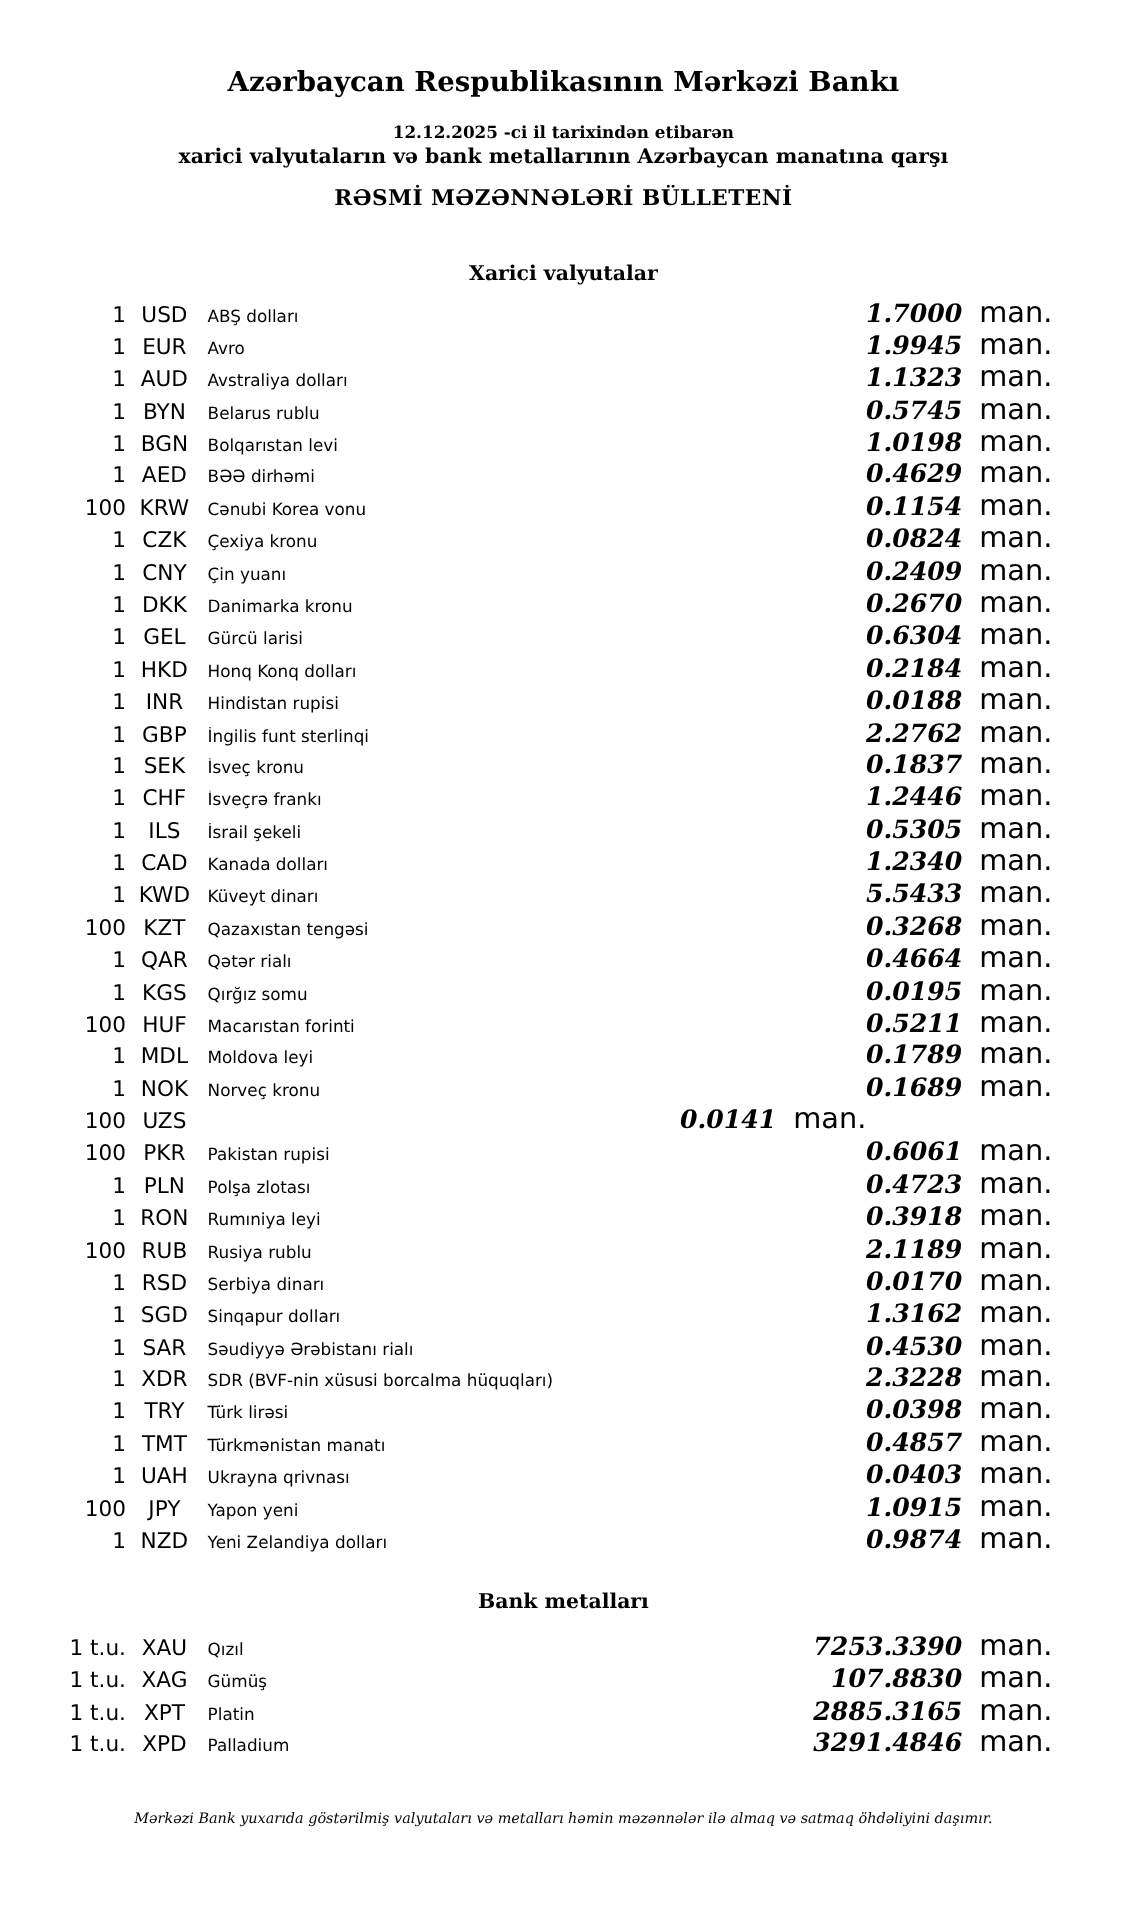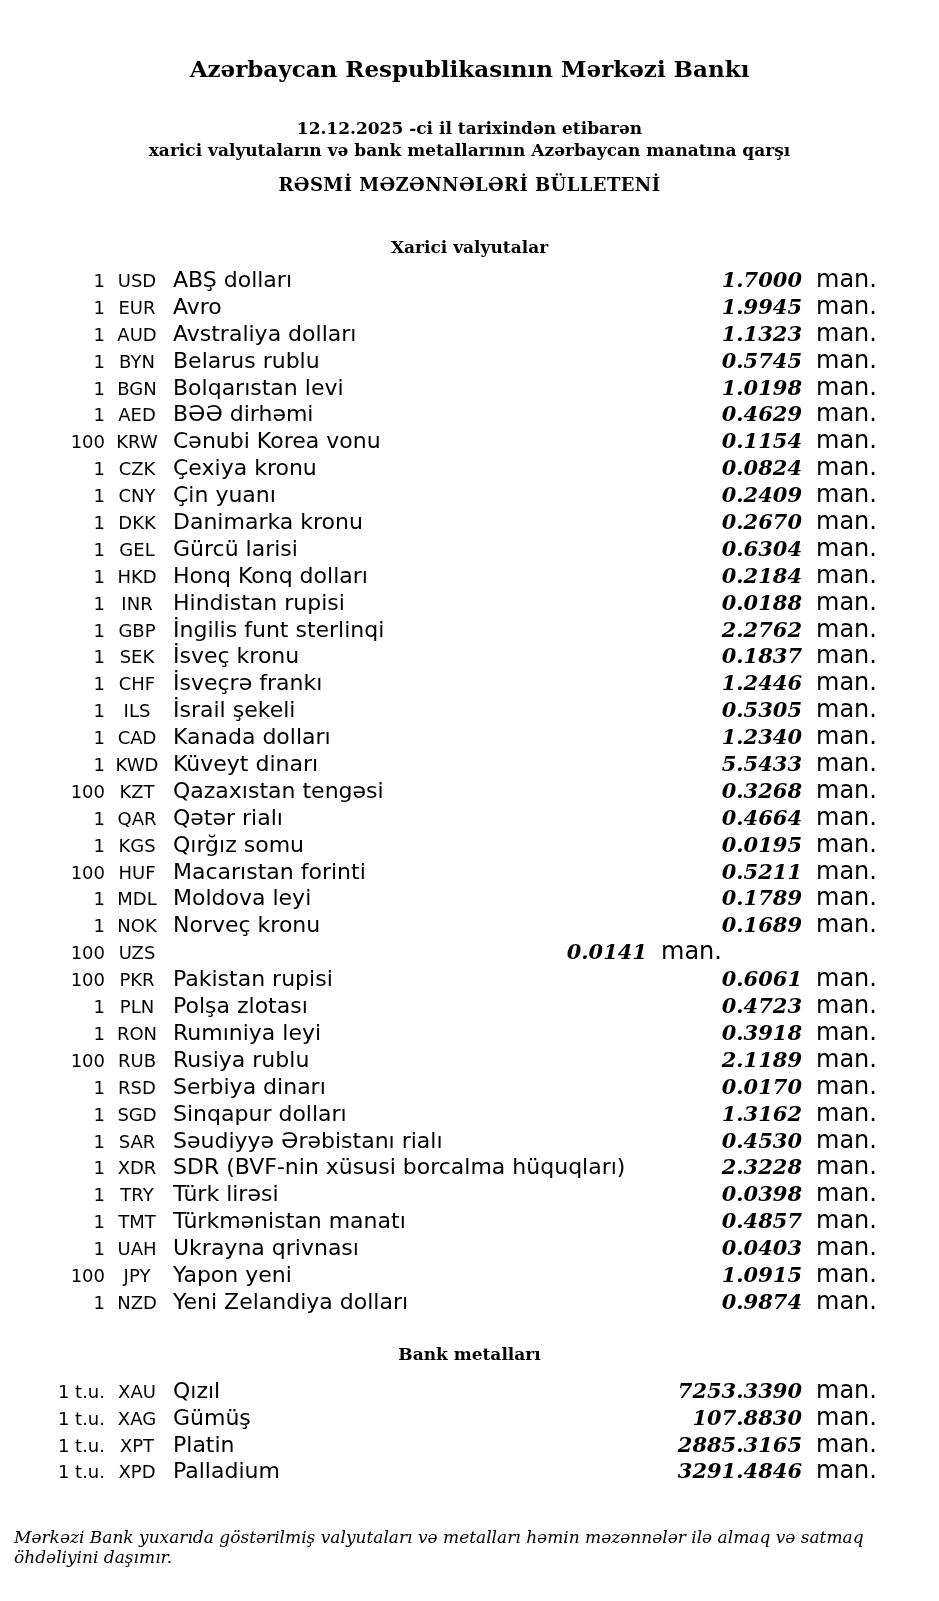--- a/index.html
+++ b/index.html
@@ -17,24 +17,24 @@
     position: relative;
   }
   .doc-title {
     font-family: "DejaVu Serif", serif;
     font-size: 23px;
     font-weight: bold;
     text-align: center;
   }
   .doc-date {
     font-family: "DejaVu Serif", serif;
-    font-size: 17px;
-    font-weight: bold;
-    text-align: center;
-    margin-top: 36px;
+    font-size: 14px;
+    font-weight: bold;
+    text-align: center;
+    margin-top: 21px;
   }
   .doc-sub {
     font-family: "DejaVu Serif", serif;
     font-size: 17px;
     font-weight: bold;
     text-align: center;
     margin-top: 2px;
   }
   .doc-bulletin {
     font-family: "DejaVu Serif", serif;
@@ -65,21 +65,21 @@
     font-size: 18px;
     white-space: nowrap;
   }
   .code {
     text-align: center;
     font-size: 18px;
   }
   .cname {
     text-align: left;
     padding-left: 4px;
-    font-size: 22px;
+    font-size: 14px;
     white-space: nowrap;
     overflow: hidden;
   }
   .rate {
     text-align: right;
     font-family: "DejaVu Serif", serif;
     font-style: italic;
     font-weight: bold;
     font-size: 21px;
     white-space: nowrap;
@@ -87,21 +87,22 @@
   .unit {
     text-align: left;
     padding-left: 14px;
     font-size: 24px;
   }
   .doc-footer {
     margin-top: 44px;
     padding: 0 14px;
     font-family: "DejaVu Serif", serif;
     font-style: italic;
-    font-size: 17px;
+    font-size: 12px;
+    text-align: center;
   }
 </style>
 </head>
 <body>
 
 <div class="page">
 
   <header>
     <h1 class="doc-title">Azərbaycan Respublikasının Mərkəzi Bankı</h1>
     <p class="doc-date">12.12.2025 -ci il tarixindən etibarən</p>

